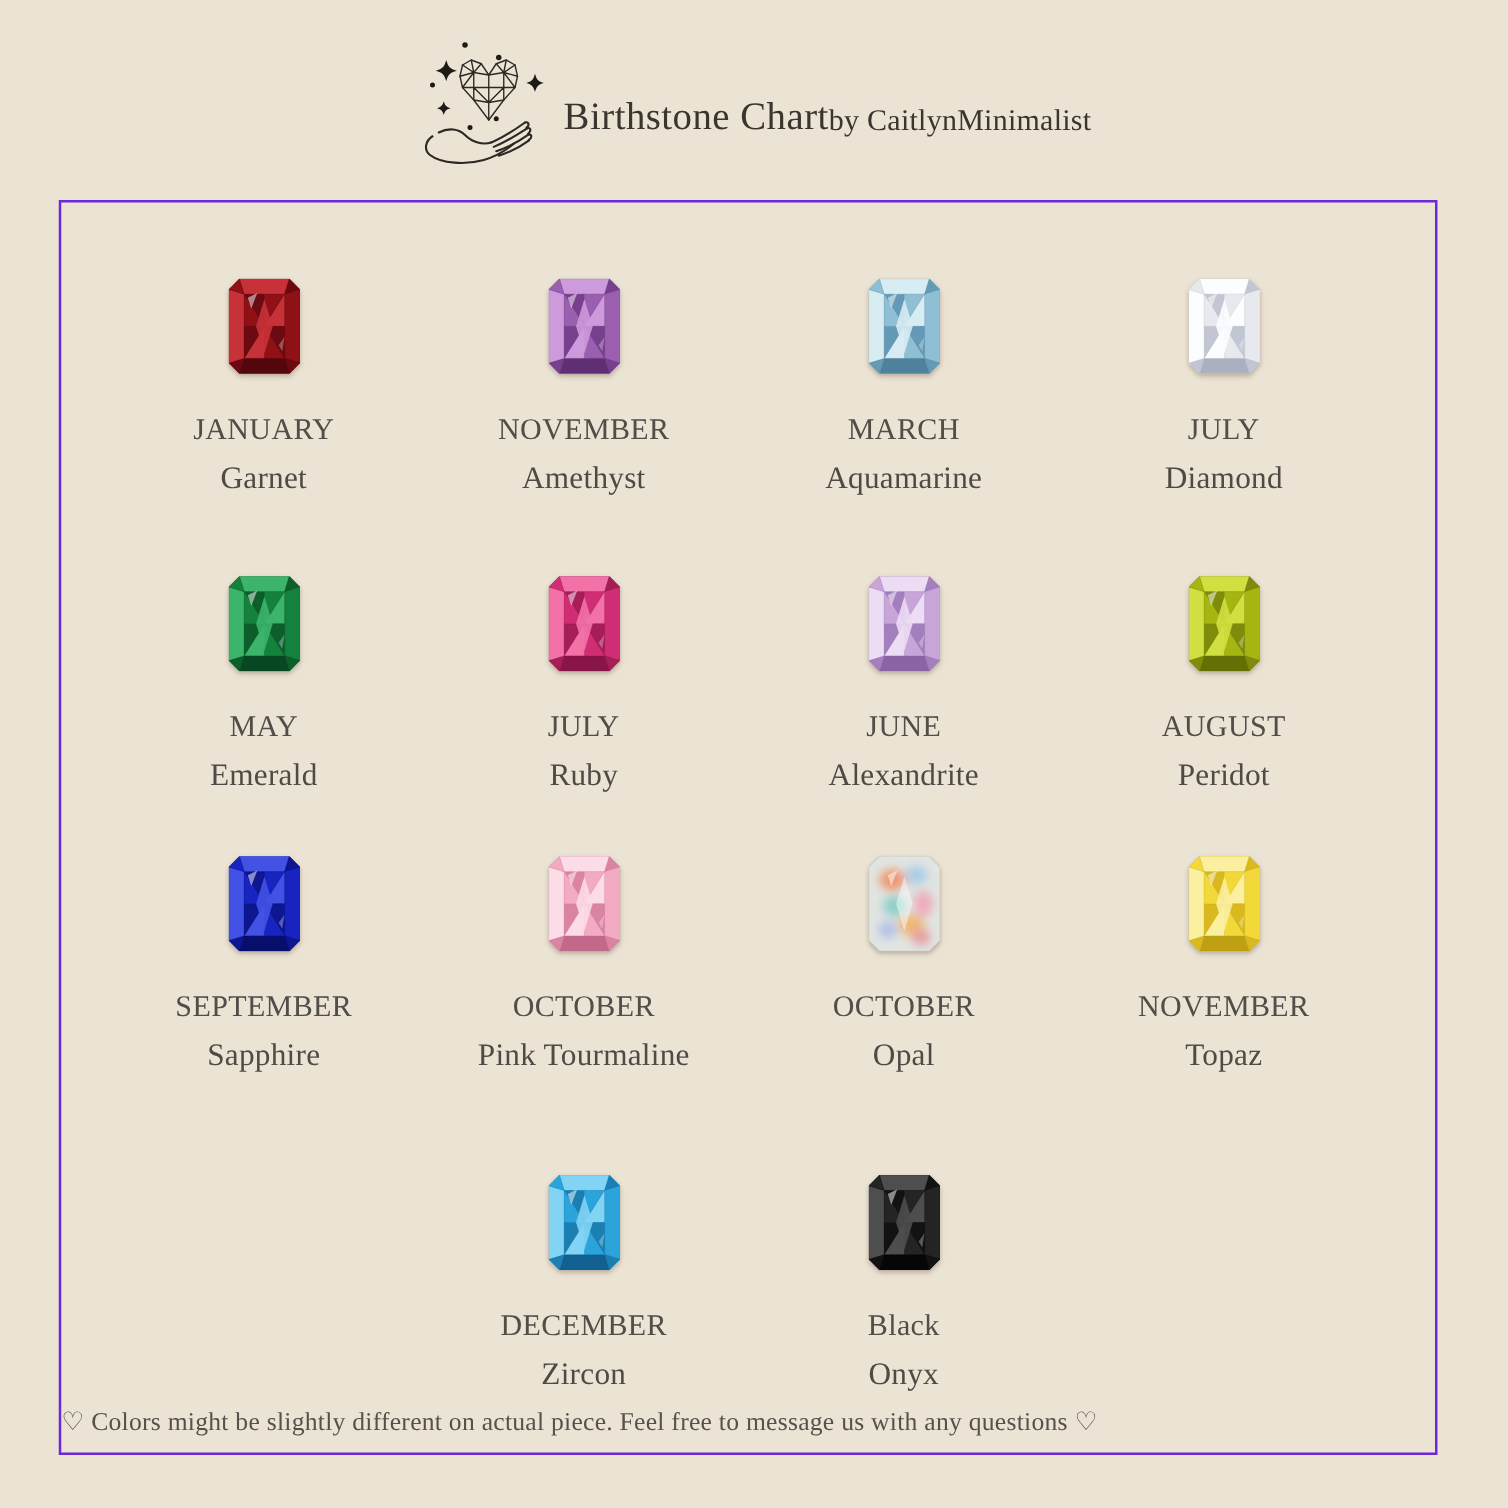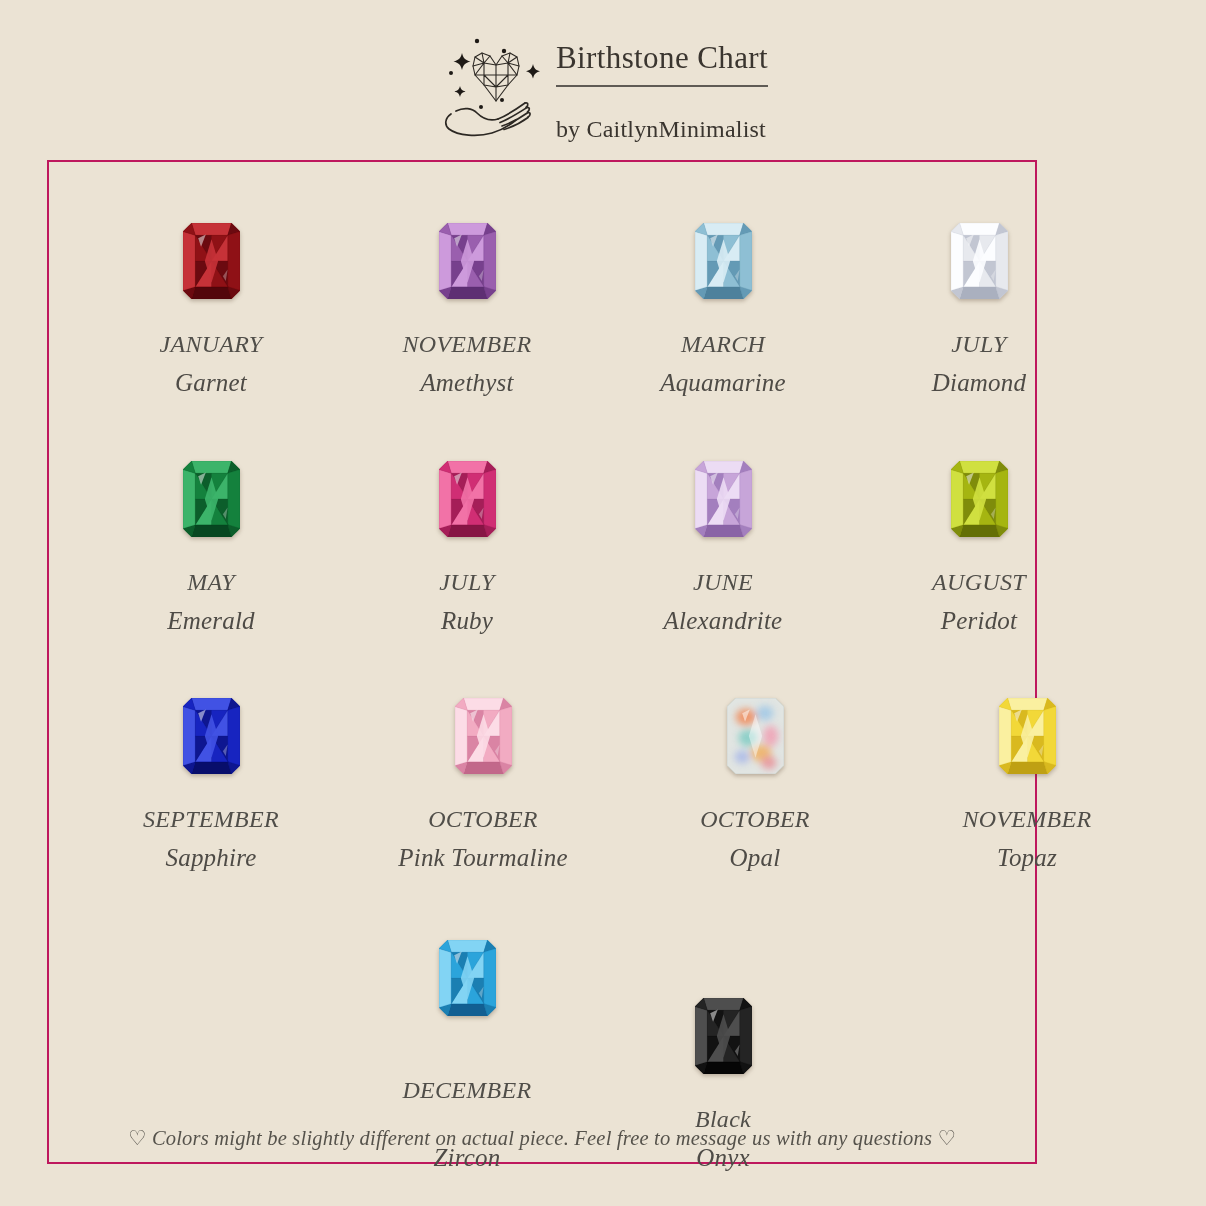--- a/index.html
+++ b/index.html
@@ -11,46 +11,45 @@
     overflow:hidden;
   }
   .page { position:absolute; inset:0; }
 
   
   .header {
     position:absolute; top:22px; left:0; right:0;
     display:flex; align-items:center; justify-content:center; gap:14px;
   }
   .logo { width:104px; height:112px; flex:0 0 auto; }
-  .title-block { display:flex; flex-direction:column; align-items:flex-start; padding-top:18px; }
+  .title-block { display:flex; flex-direction:row; align-items:flex-end; padding-top:18px; }
   .page-title { font-size:31px; font-weight:500; color:#3a352f; letter-spacing:.4px; white-space:nowrap; }
   .title-divider { width:100%; border-top:2px solid #5f5b55; margin:9px 0 8px; }
   .subtitle { font-size:24px; color:#3a352f; letter-spacing:.2px; white-space:nowrap;margin-top:21px; }
 
   
   .chart-box {
-    position:absolute; left:47px; top:160px; width:990px; height:1004px;
-    border:2px solid #be185d;
-    font-style:italic;
+    position:absolute; left:47px; top:160px; width:1103px; height:1004px;
+    border:2px solid #6d28d9;
   }
   .row {
     position:absolute; left:34px; width:1024px;
     display:grid; grid-template-columns:repeat(4,256px);
   }
-  .row-1 { top:61px; } .row-2 { top:299px; } .row-3 { top:536px;gap:16px; } .row-4 { top:778px; }
+  .row-1 { top:61px; } .row-2 { top:299px; } .row-3 { top:523px; } .row-4 { top:778px; }
   .cell { display:flex; flex-direction:column; align-items:center; text-align:center; }
-  .col-2 { grid-column:2;gap:29px; } .col-3 { grid-column:3;justify-content:flex-end; }
+  .col-2 { grid-column:2; } .col-3 { grid-column:3;justify-content:flex-end; }
   .gem { width:57px; height:76px; }
   .gem svg { filter:drop-shadow(0 2px 2px rgba(90,70,50,.35)); }
   .month { margin-top:33px; font-size:24px; color:#504e49; letter-spacing:.3px; line-height:1; white-space:nowrap; }
   .stone { margin-top:14px; font-size:25px; color:#4e4b46; letter-spacing:.2px; line-height:1; white-space:nowrap; }
 
   .footnote {
     position:absolute; left:0; right:0; bottom:12px;
-    text-align:center; font-size:20.5px; color:#55524b; letter-spacing:.2px;
+    text-align:left; font-size:20.5px; color:#55524b; letter-spacing:.2px;
   }
 
   .logo .ln { stroke:#2c2823; stroke-width:1.1; fill:none; stroke-linecap:round; stroke-linejoin:round; }
   .logo .hand { stroke:#2c2823; stroke-width:1.7; fill:none; stroke-linecap:round; stroke-linejoin:round; }
   .logo .spark { fill:#1e1a16; }
 </style>
 </head>
 <body>
 
 <div class="page">

